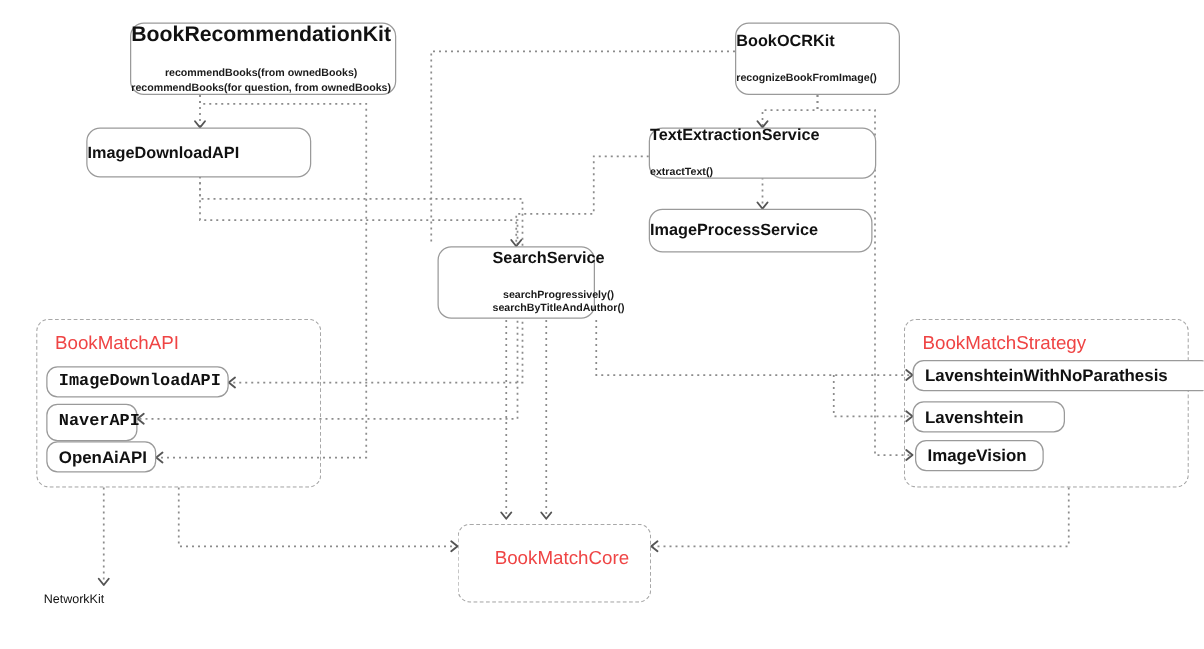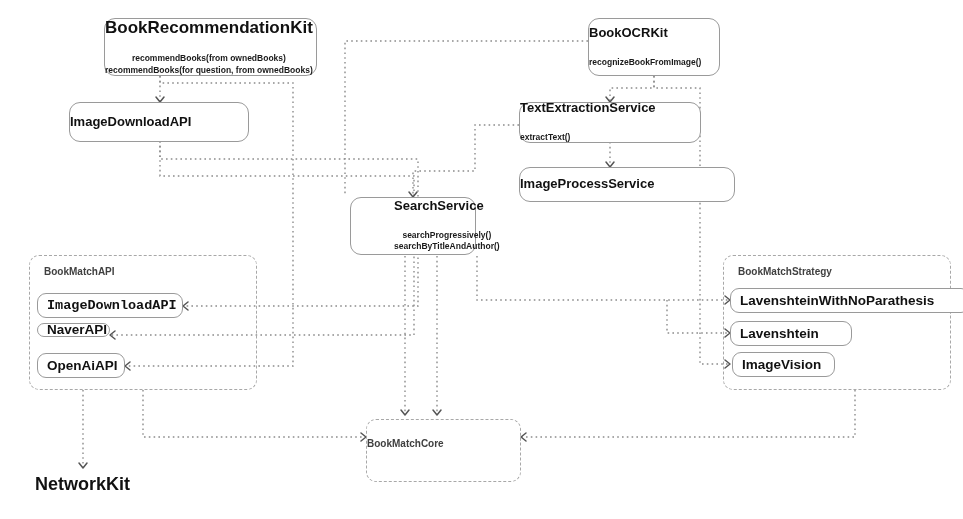--- a/index.html
+++ b/index.html
@@ -73,35 +73,36 @@
     box-sizing: border-box;
     border: 1px dashed #a8a8a8;
     border-radius: 10px;
     background: transparent;
     z-index: 1;
   }
   .group > .group-title {
     position: absolute;
     left: 14px;
     top: 10px;
-    font-size: 10px;
-    font-weight: bold;
-    color: #404040;
+    font-size: 15px;
+    font-weight: normal;
+    color: #ef4444;
     white-space: nowrap;
   }
   .group.core-group > .group-title {
-    left: 0;
+    left: 12px;
     right: 0;
     top: 18px;
+    text-align: center;
   }
   
   .plain-label {
     position: absolute;
-    font-size: 18px;
-    font-weight: bold;
+    font-size: 10px;
+    font-weight: normal;
     color: #111111;
     white-space: nowrap;
     z-index: 3;
   }
 </style>
 </head>
 <body>
 
 <div id="canvas">
 
@@ -179,39 +180,39 @@
     <div class="title">ImageDownloadAPI</div>
   </div>
 
   <div class="node mid" style="left:519px; top:102px; width:182px; height:41px;">
     <div class="title">TextExtractionService</div>
     <div class="methods">
       <div>extractText()</div>
     </div>
   </div>
 
-  <div class="node mid" style="left:519px; top:167px; width:216px; height:35px;">
+  <div class="node mid" style="left:519px; top:167px; width:179px; height:35px;">
     <div class="title">ImageProcessService</div>
   </div>
 
   <div class="node mid" style="left:350px; top:197px; width:126px; height:58px;padding-left:43px;">
     <div class="title">SearchService</div>
     <div class="methods">
       <div>searchProgressively()</div>
       <div>searchByTitleAndAuthor()</div>
     </div>
   </div>
 
   <div class="group" style="left:29px; top:255px; width:228px; height:135px;">
     <div class="group-title">BookMatchAPI</div>
   </div>
   <div class="node chip" style="left:37px; top:293px; width:146px; height:25px;font-family:Liberation Mono, monospace;">
     <div class="title">ImageDownloadAPI</div>
   </div>
-  <div class="node chip" style="left:37px; top:323px; width:73px; height:14px;">
+  <div class="node chip" style="left:37px; top:323px; width:73px; height:30px;font-family:Liberation Mono, monospace;">
     <div class="title">NaverAPI</div>
   </div>
   <div class="node chip" style="left:37px; top:353px; width:88px; height:25px;">
     <div class="title">OpenAiAPI</div>
   </div>
 
   <div class="group" style="left:723px; top:255px; width:228px; height:135px;">
     <div class="group-title">BookMatchStrategy</div>
   </div>
   <div class="node chip" style="left:730px; top:288px; width:240px; height:25px;">

